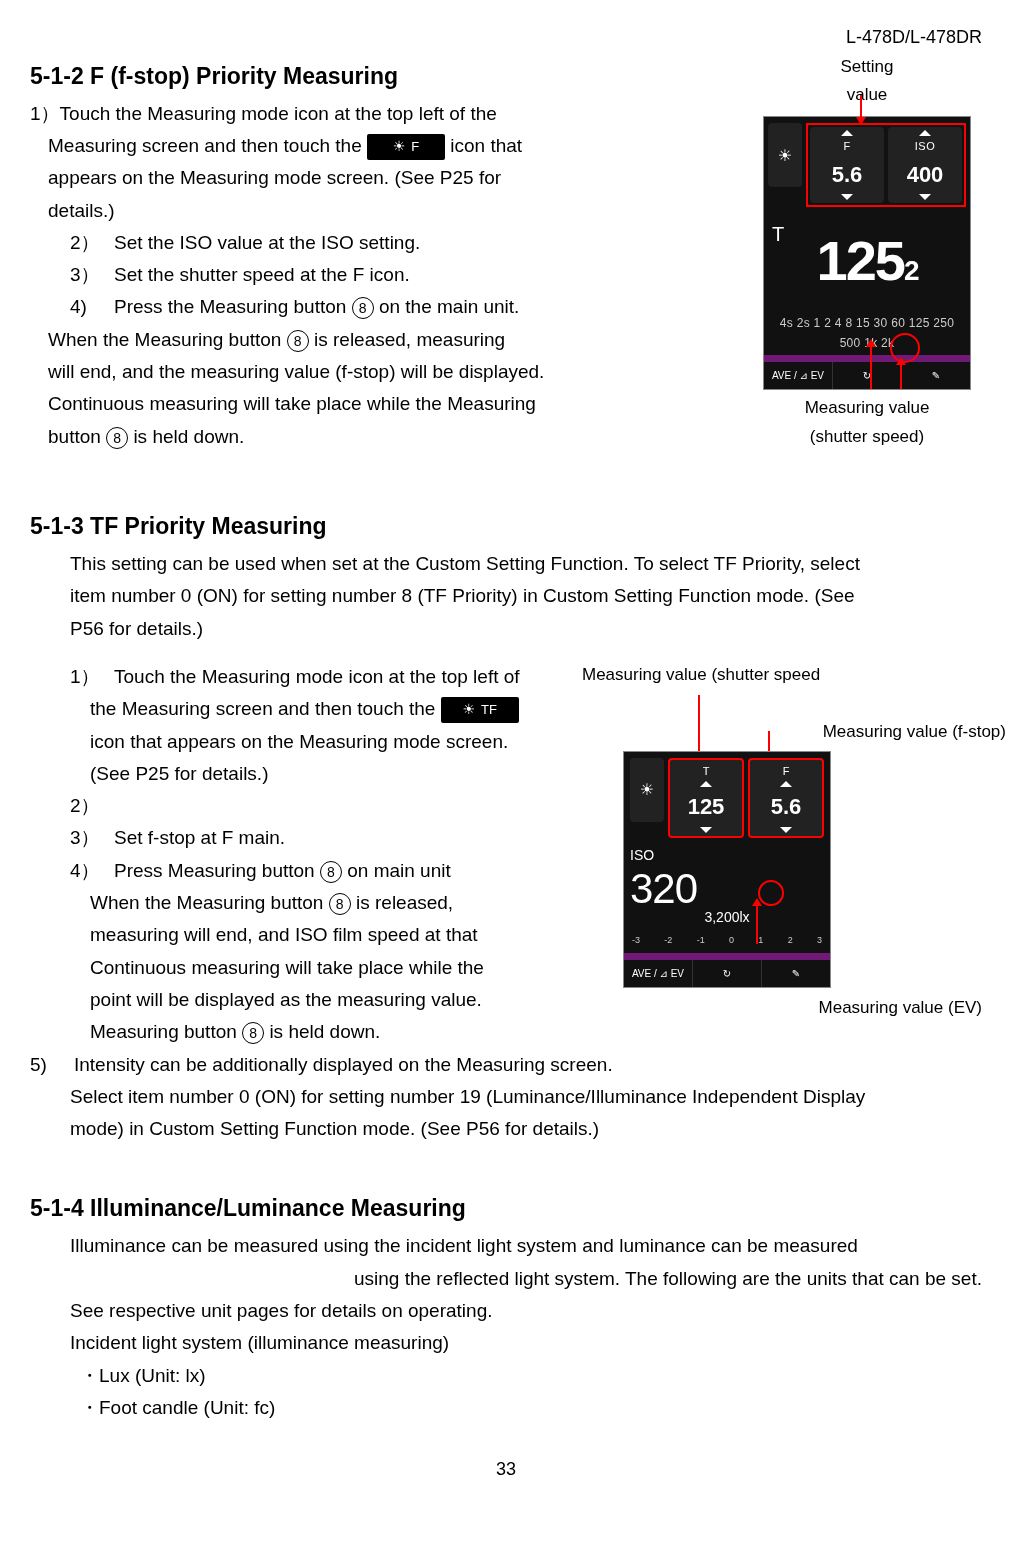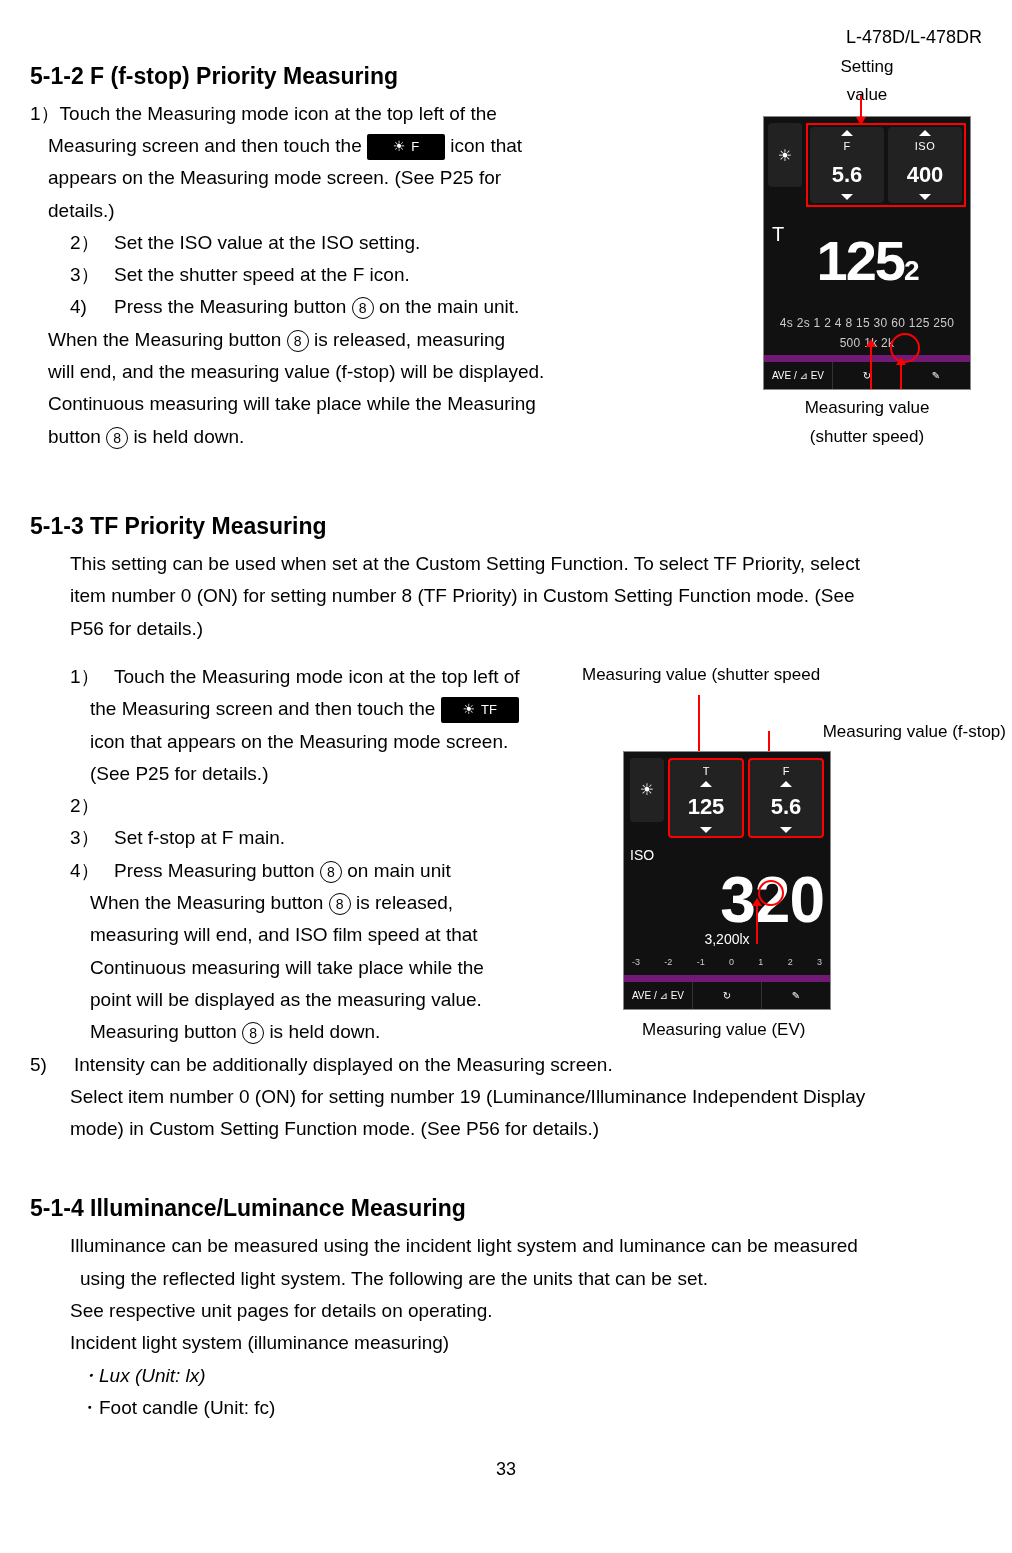--- a/index.html
+++ b/index.html
@@ -185,21 +185,21 @@
     display:flex;
     padding:4px;
   }
   .tf-box { flex:1; margin:2px; background:#222; border-radius:4px; position:relative;
     display:flex;flex-direction:column;align-items:center;padding:2px 0;}
   .tf-box .lbl{font-size:11px;}
   .tf-box .val{font-size:22px;font-weight:bold;}
   .redbox{border:2px solid #f00;}
   .iso-main{padding:0 6px 2px;}
   .iso-main .isolbl{font-size:14px;}
-  .iso-main .isobig{font-size:64px;font-weight:bold;text-align:right;letter-spacing:-1px;line-height:1;}
+  .iso-main .isobig{font-size:42px;font-weight:normal;text-align:left;letter-spacing:-1px;line-height:1;}
   .iso-main .isosmall{font-size:14px;text-align:center;margin-top:-4px;}
   .ev-scale {
     font-size:9px;color:#ccc;
     display:flex;justify-content:space-between;padding:2px 8px 4px;
   }
   .rc2 { width:22px; height:22px; left:134px; top:128px; }
   .page-num { text-align:center; font-size:18px; margin-top:30px; }
   .red-vert { position:absolute; width:2px; background:#f00; }
   .red-vert::after{
     content:"";position:absolute;left:-4px;
@@ -397,35 +397,35 @@
             <span>3</span>
           </div>
           <div class="dev-bottom">
             <div class="cell">AVE / ⊿ EV</div>
             <div class="cell">↻</div>
             <div class="cell">✎</div>
           </div>
           <div class="red-vert tip-up" style="left:132px; top:148px; height:44px;"></div>
         </div>
       </div>
-      <div style="text-align:left; font-size:17px; margin-left:60px; margin-top:6px;">Measuring value (EV)</div>
+      <div style="text-align:right; font-size:17px; margin-left:60px; margin-top:6px;">Measuring value (EV)</div>
     </div>
   </div>
 
   <div class="step-row">
     <span class="num" style="width:44px;">5)</span>
     <span class="txt">Intensity can be additionally displayed on the Measuring screen.</span>
   </div>
   <div class="indent2">Select item number 0 (ON) for setting number 19 (Luminance/Illuminance Independent Display</div>
   <div class="indent2">mode) in Custom Setting Function mode. (See P56 for details.)</div>
 
   <div style="height:40px;"></div>
 
   <h2 class="section-head">5-1-4 Illuminance/Luminance Measuring</h2>
   <div class="indent2">Illuminance can be measured using the incident light system and luminance can be measured</div>
-  <div class="indent2" style="padding-left:50px;">using the reflected light system. The following are the units that can be set.</div>
+  <div class="indent2" style="padding-left:50px;text-align:right;">using the reflected light system. The following are the units that can be set.</div>
   <div class="indent2">See respective unit pages for details on operating.</div>
   <div class="indent2">Incident light system (illuminance measuring)</div>
-  <div class="indent2" style="padding-left:50px;font-style:italic;">・Lux (Unit: lx)</div>
+  <div class="indent2" style="padding-left:50px;">・Lux (Unit: lx)</div>
   <div class="indent2" style="padding-left:50px;">・Foot candle (Unit: fc)</div>
 
   <div class="page-num">33</div>
 </div>
 
 </body></html>

